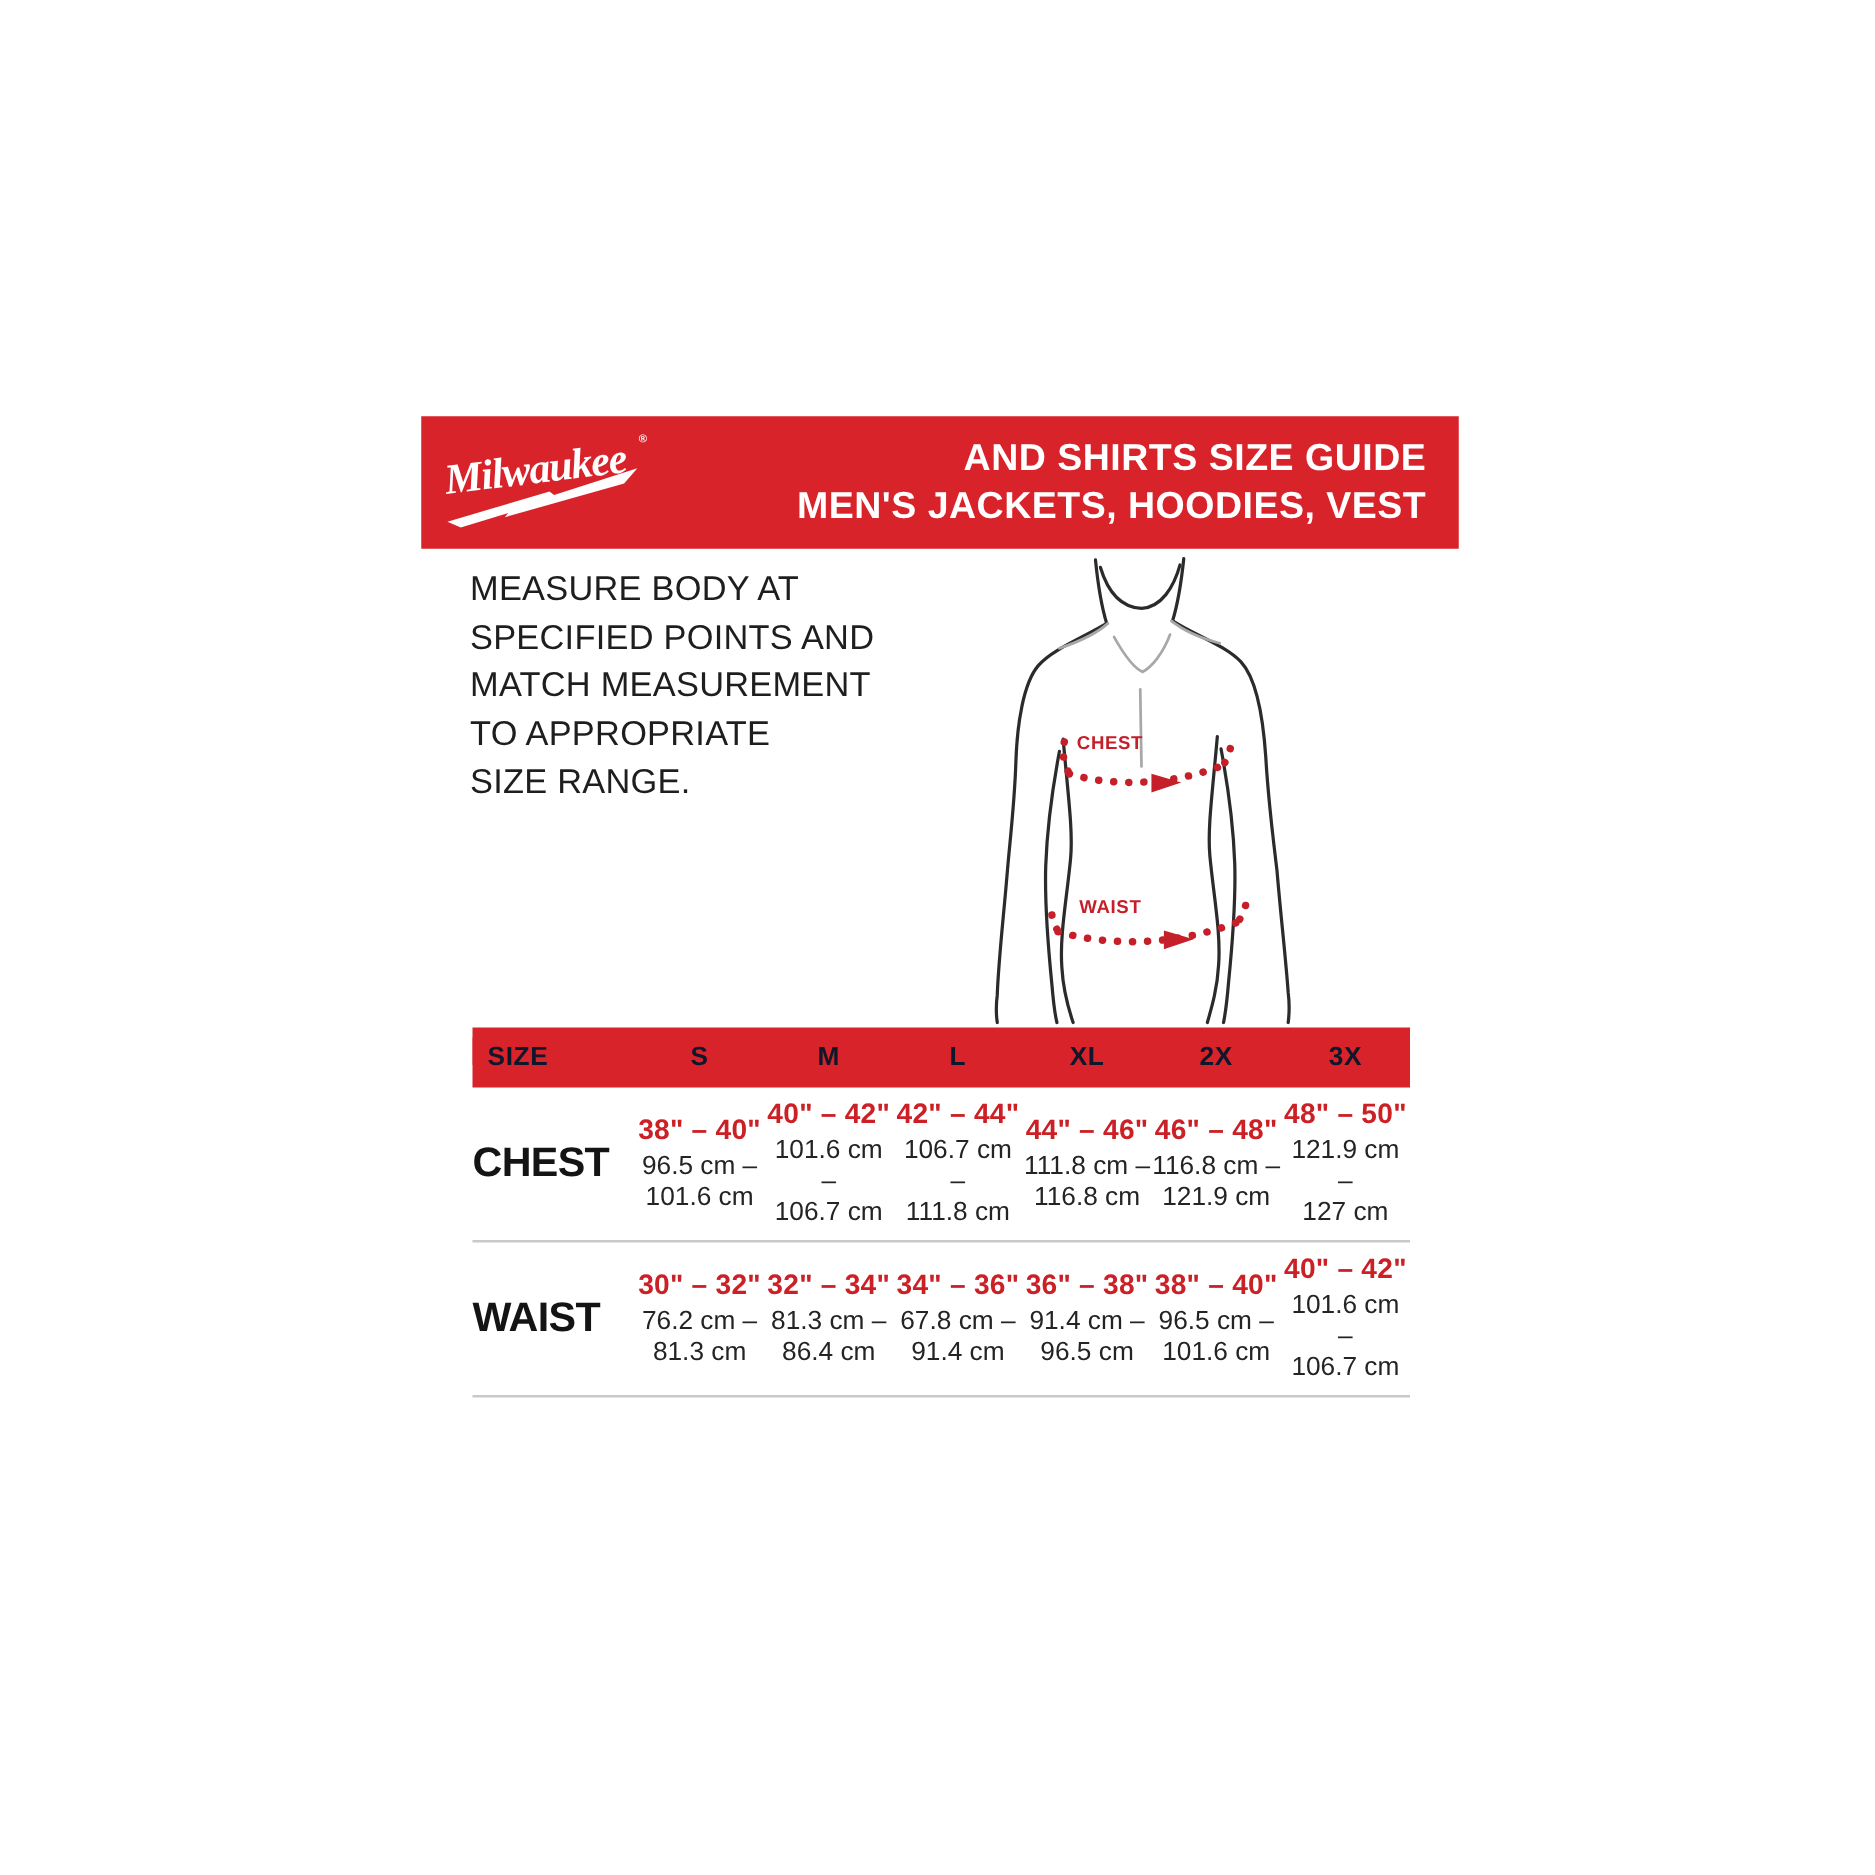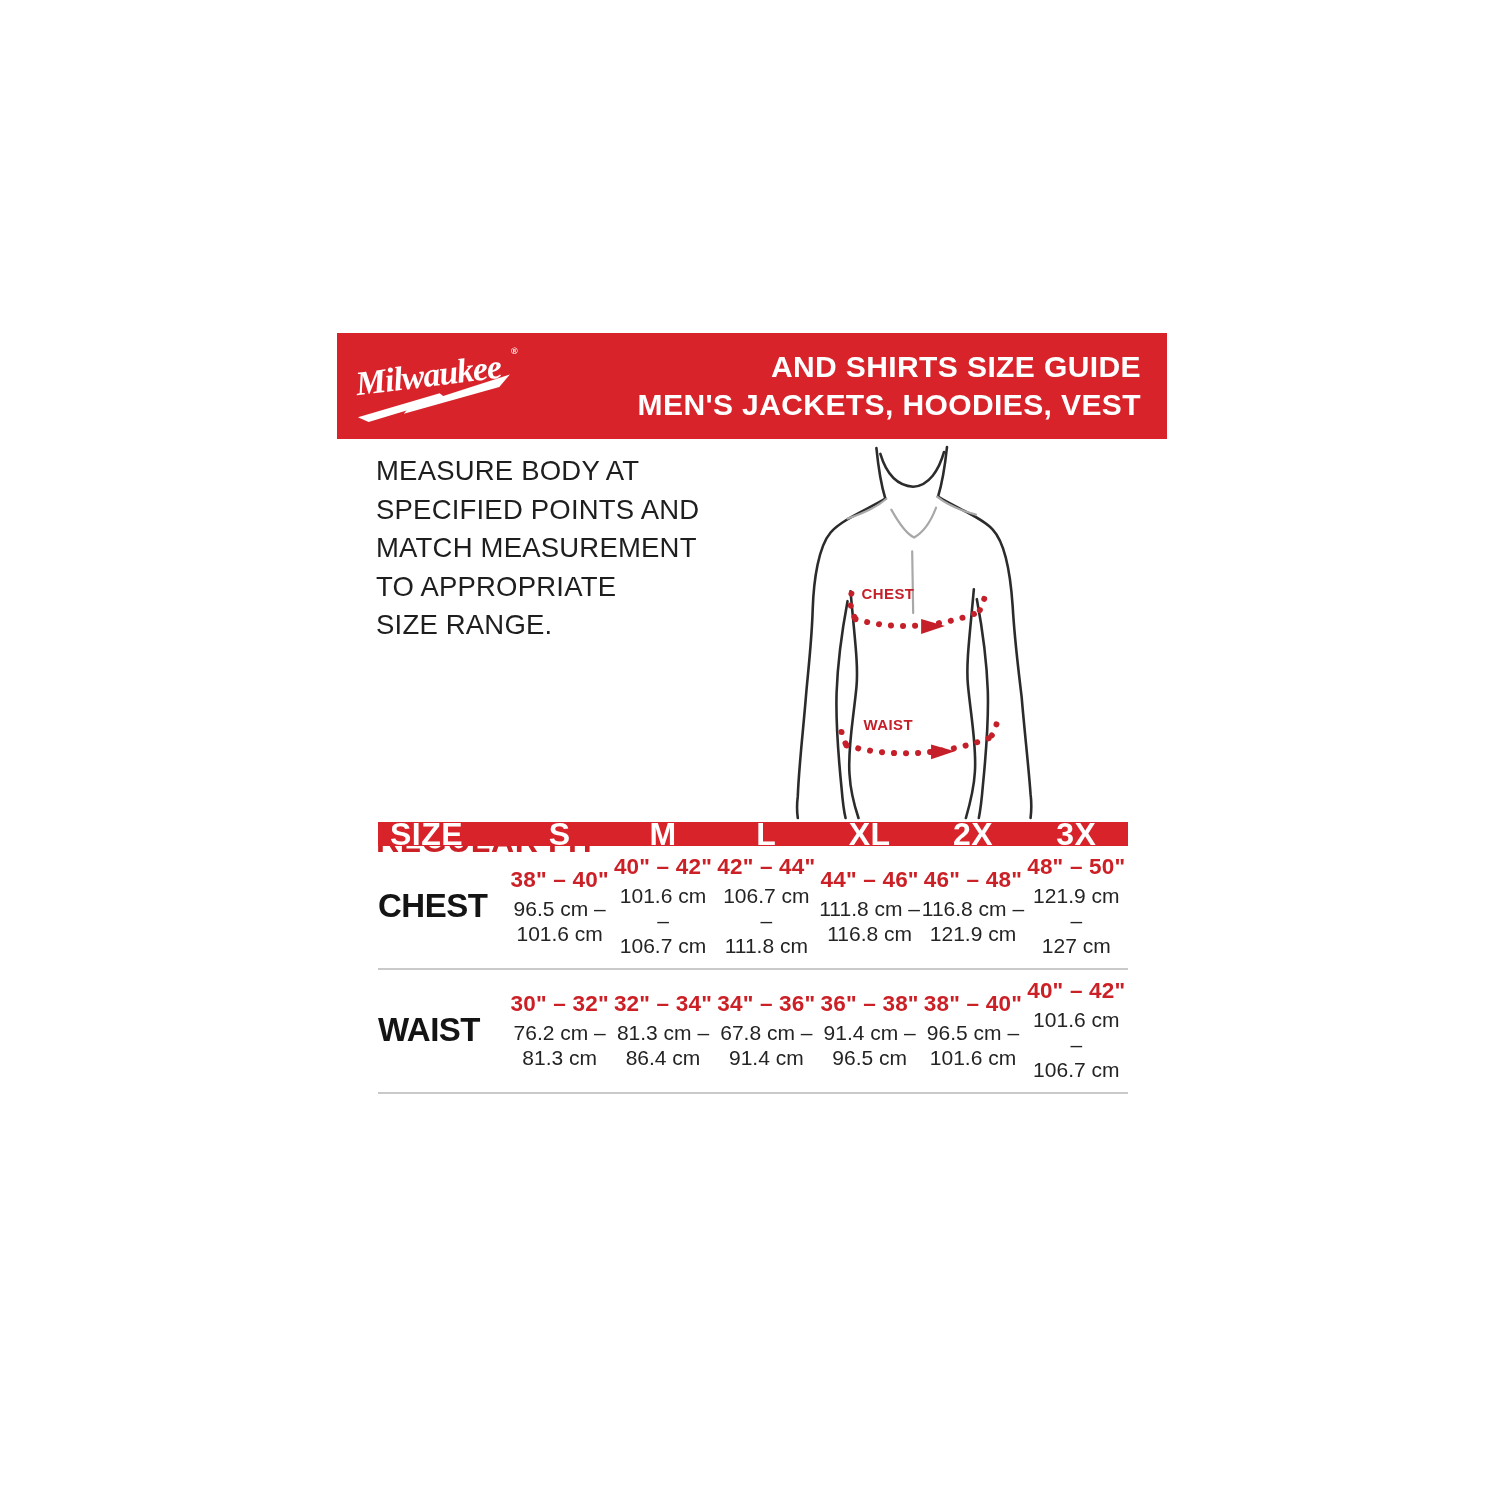--- a/index.html
+++ b/index.html
@@ -33,22 +33,22 @@
   .arrowhead { fill:#c5202a; }
   .fig-label { fill:#c5202a; font-size:15px; font-weight:bold; letter-spacing:0.5px;
                font-family:"Liberation Sans","DejaVu Sans",sans-serif; }
 
   
   .fit-heading { position:absolute; left:376px; top:823px; margin:0;
                  font-size:32px; font-weight:bold; color:#cb2026; letter-spacing:0.6px; }
 
   
   .size-table { position:absolute; left:378px; top:822px; width:750px; }
-  .thead { display:flex; align-items:center; height:24px; background:#d8232b;
-           color:#ffffff; font-weight:bold; font-size:32px; }
+  .thead { display:flex; align-items:center; height:48px; background:#d8232b;
+           color:#0f172a; font-weight:bold; font-size:21px; }
   .th { flex:1; text-align:center; letter-spacing:0.5px; }
   .th.label { flex:0 0 130px; text-align:left; padding-left:12px; box-sizing:border-box; }
   .trow { display:flex; align-items:center; border-bottom:2px solid #c9c9c9; padding:8px 0 10px; }
   .tlabel { flex:0 0 130px; font-size:33px; font-weight:bold; color:#141414; letter-spacing:-0.5px; }
   .tcell { flex:1; text-align:center; }
   .in { color:#cb2026; font-weight:bold; font-size:22.5px; margin-bottom:3px; letter-spacing:0.2px; }
   .cm { font-size:21px; line-height:25px; color:#242424; white-space:pre-line; }
 </style>
 </head>
 <body>

